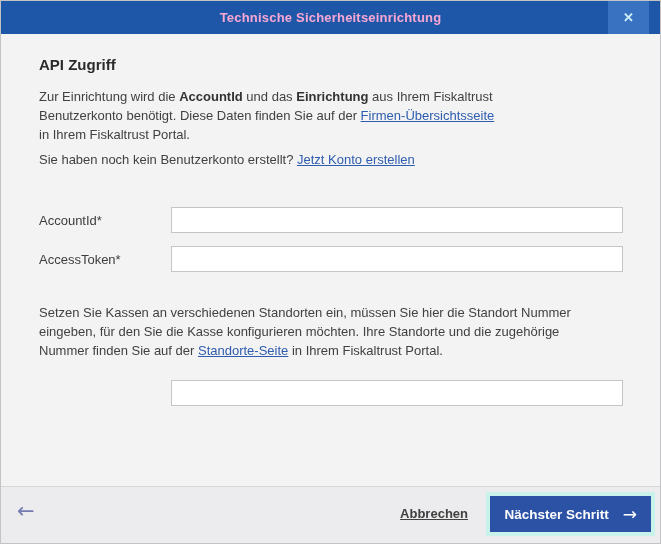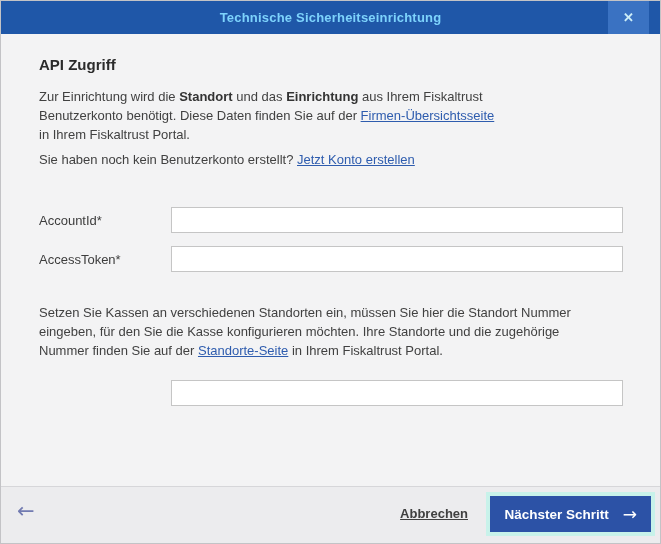--- a/index.html
+++ b/index.html
@@ -14,21 +14,21 @@
     overflow: hidden;
   }
 
   
   .titlebar {
     position: absolute; top: 0; left: 0; right: 0; height: 33px;
     background: #1f57a8;
     display: flex; align-items: center; justify-content: center;
   }
   .titlebar-title {
-    color: #7dd3fc; font-size: 13px; font-weight: 700; letter-spacing: .2px;
+    color: #f9a8d4; font-size: 13px; font-weight: 700; letter-spacing: .2px;
   }
   .close-btn {
     position: absolute; top: 0; right: 11px; width: 41px; height: 33px;
     background: #3a72c2; border: none; cursor: pointer;
     display: flex; align-items: center; justify-content: center;
   }
   .close-btn span { color: #cdeef8; font-size: 13px; font-weight: 700; line-height: 1; }
 
   
   .content { position: absolute; top: 33px; left: 0; right: 0; bottom: 57px; }
@@ -101,21 +101,21 @@
     <span class="titlebar-title">Technische Sicherheitseinrichtung</span>
     <button class="close-btn">
       <span>✕</span>
     </button>
   </div>
 
   <div class="content">
 
     <h1 class="heading">API Zugriff</h1>
 
-    <p class="para p-intro"><span>Zur Einrichtung wird die </span><b>Standort</b><span> und das </span><b>Einrichtung</b><span> aus Ihrem Fiskaltrust Benutzerkonto benötigt. Diese Daten finden Sie auf der </span><a class="inline-link">Firmen-Übersichtsseite</a><span> in Ihrem Fiskaltrust Portal.</span></p>
+    <p class="para p-intro"><span>Zur Einrichtung wird die </span><b>AccountId</b><span> und das </span><b>Einrichtung</b><span> aus Ihrem Fiskaltrust Benutzerkonto benötigt. Diese Daten finden Sie auf der </span><a class="inline-link">Firmen-Übersichtsseite</a><span> in Ihrem Fiskaltrust Portal.</span></p>
 
     <p class="para p-signup"><span>Sie haben noch kein Benutzerkonto erstellt? </span><a class="inline-link">Jetzt Konto erstellen</a></p>
 
     <div class="form-row row-account">
       <label class="field-label">AccountId*</label>
       <input class="field-input" type="text" value="" style="">
     </div>
 
     <div class="form-row row-token">
       <label class="field-label">AccessToken*</label>

